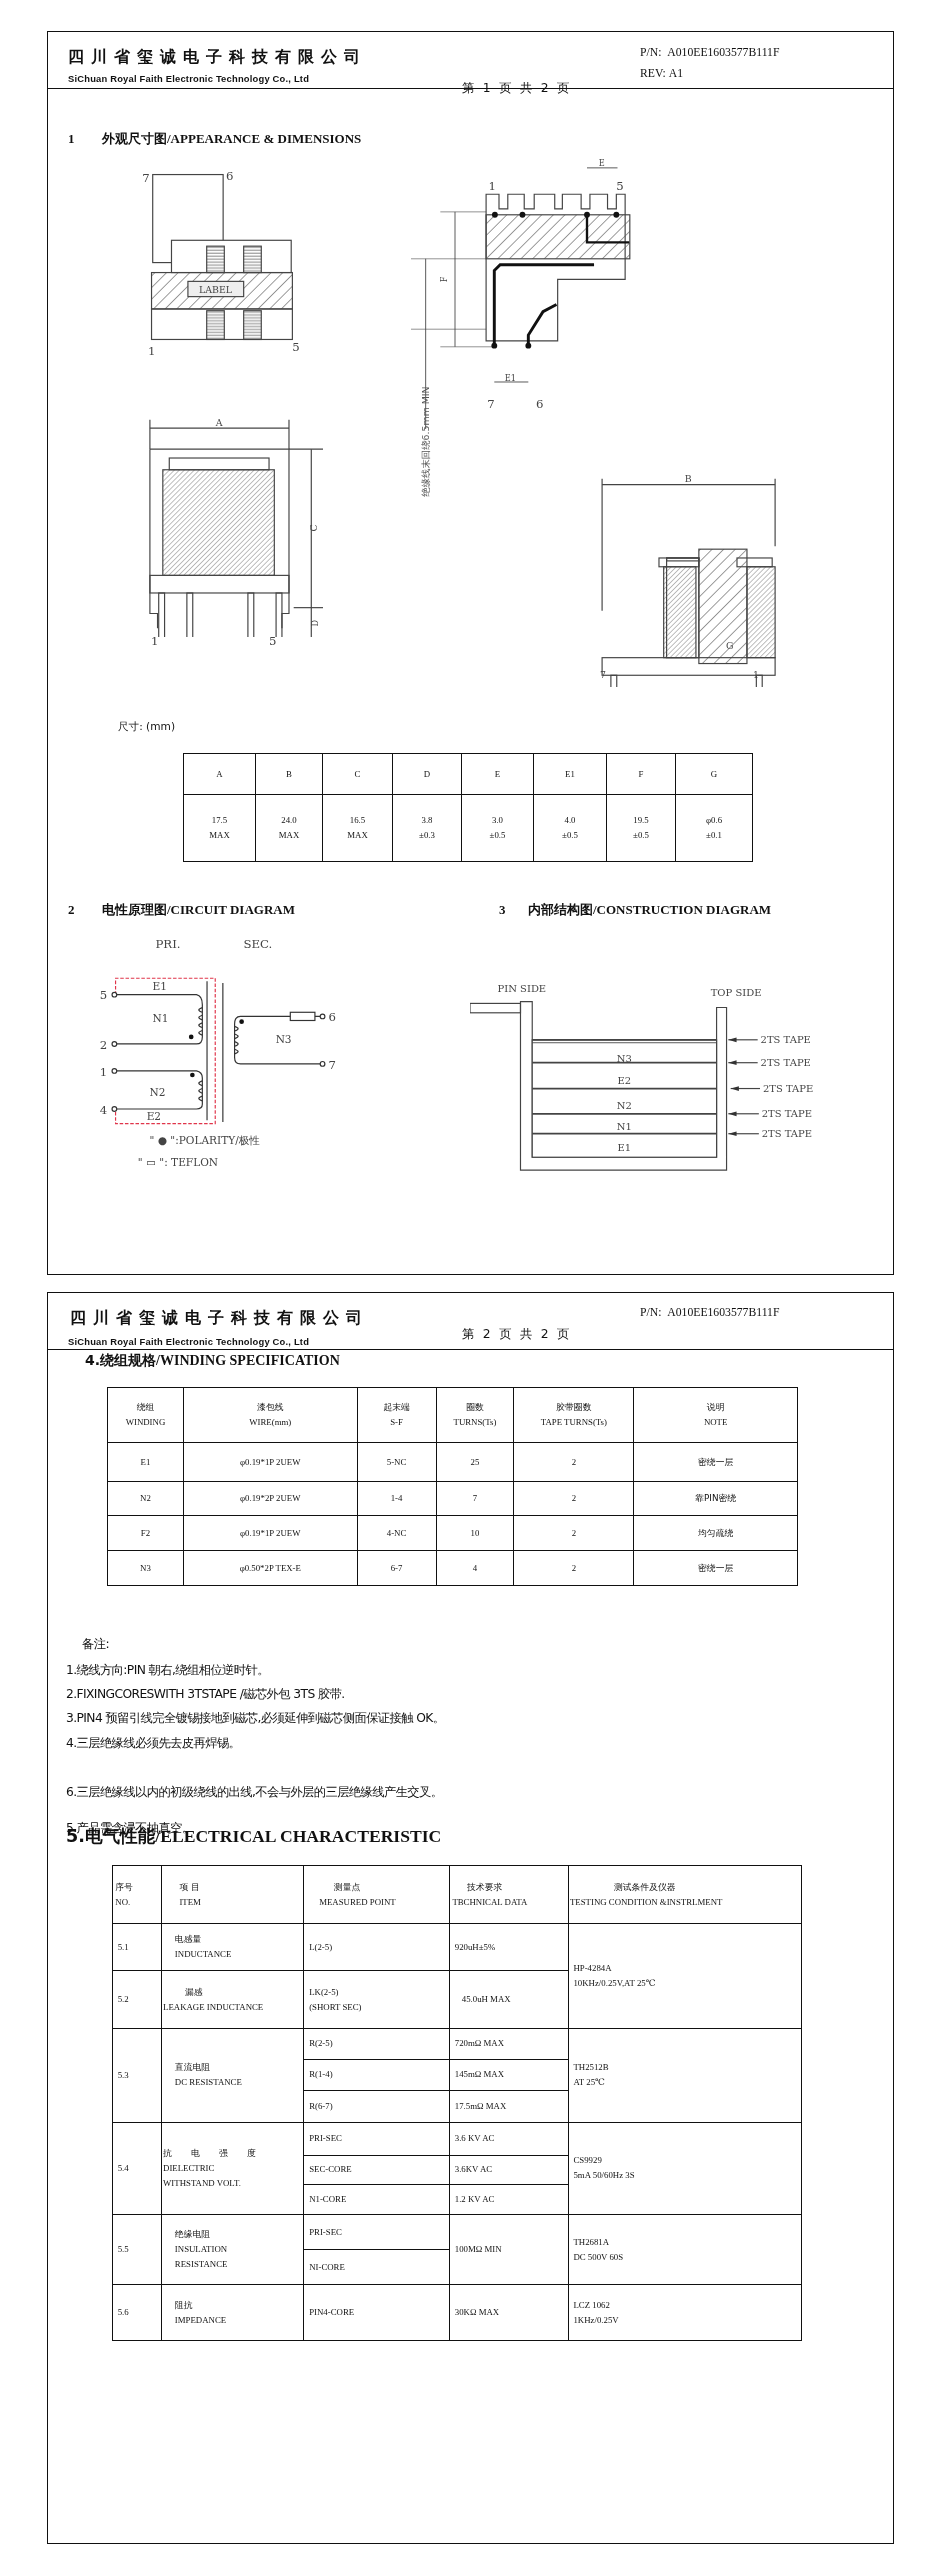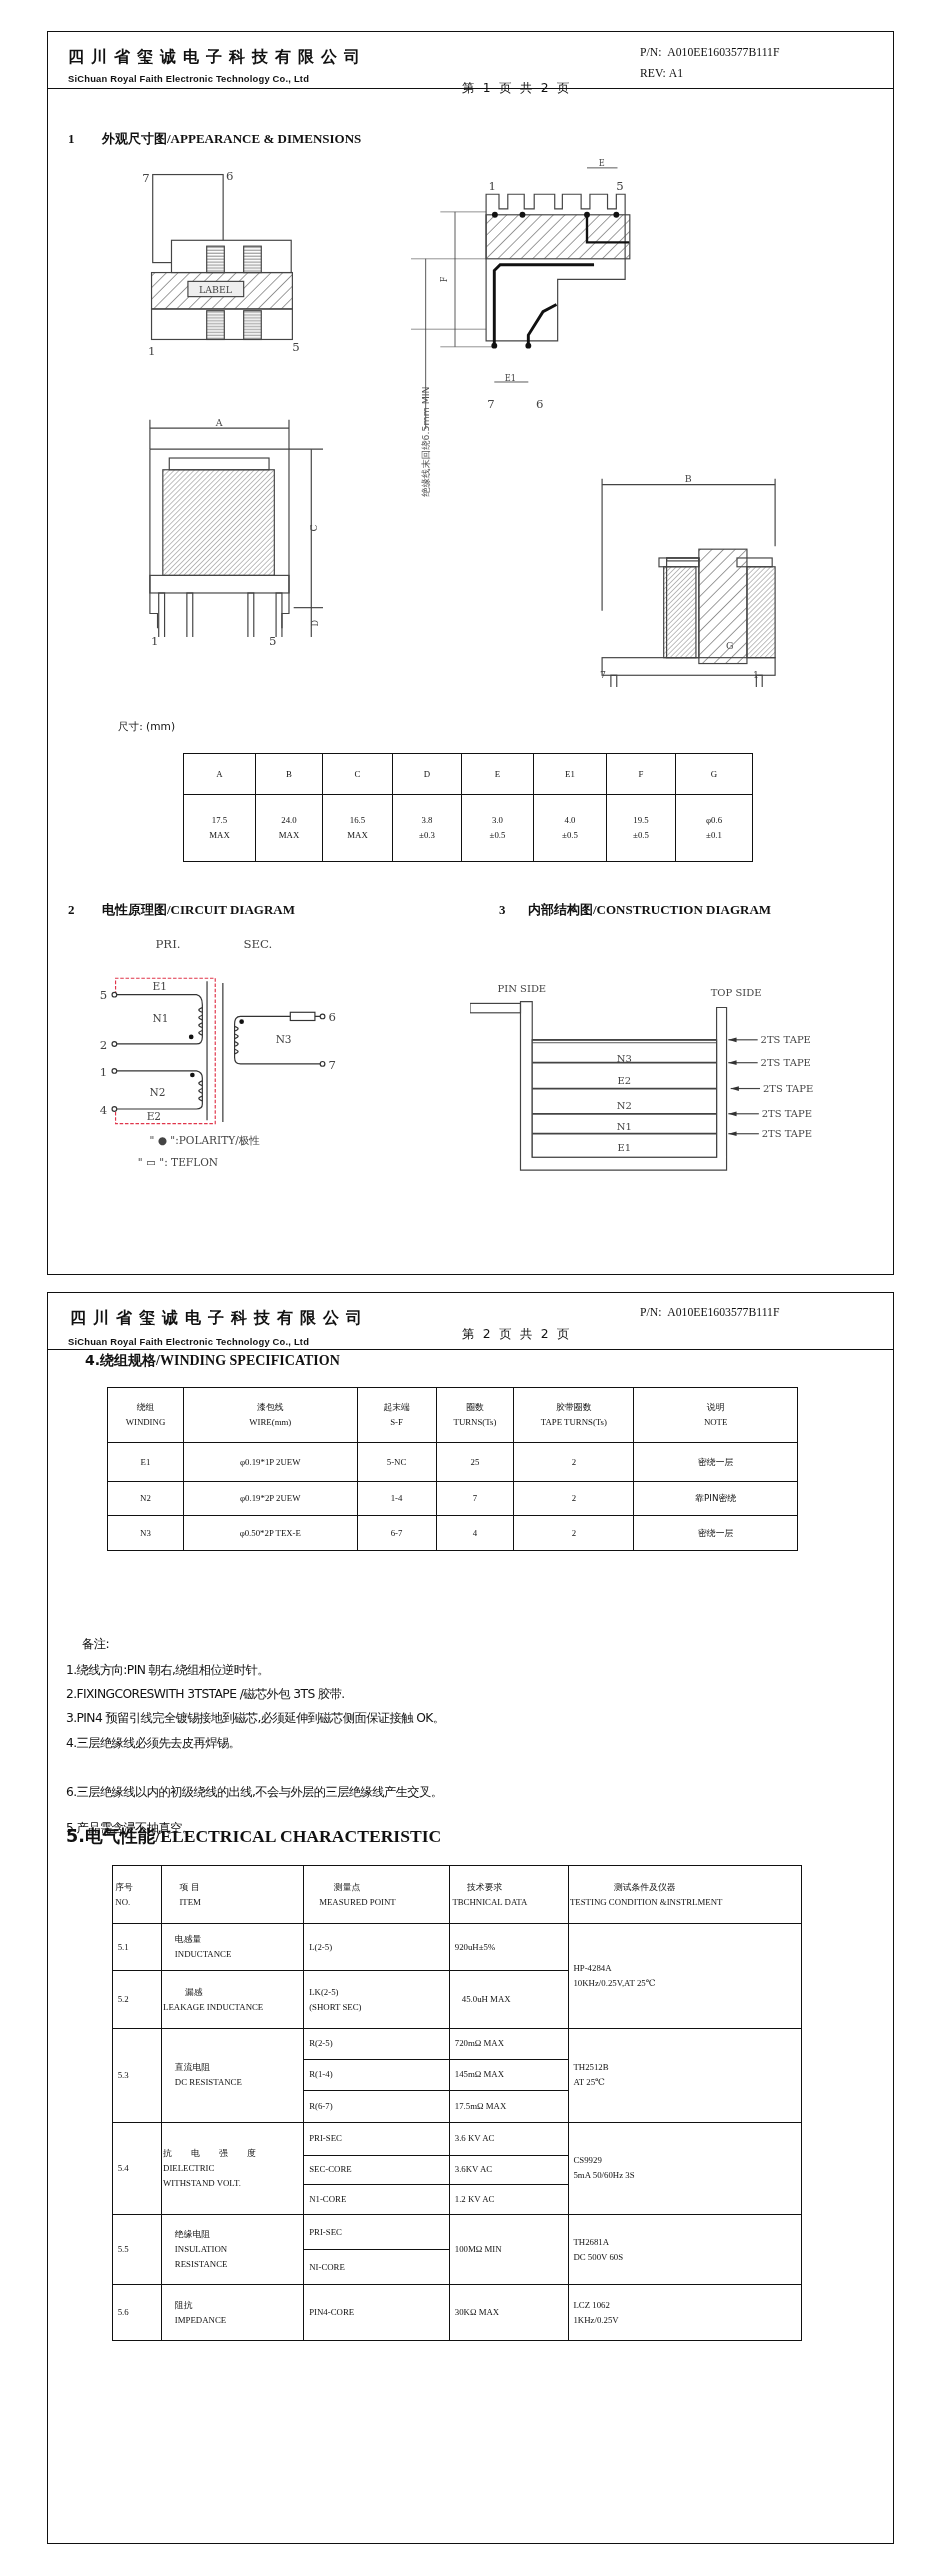--- a/index.html
+++ b/index.html
@@ -362,20 +362,28 @@
   </tr>
   <tr style="height:34px;">
     <td>N2</td>
         <td>φ0.19*2P  2UEW</td>
         <td>1-4</td>
         <td>7</td>
         <td>2</td>
         <td class="cjk">靠PIN密绕</td>
   </tr>
   <tr style="height:35px;">
+    <td>F2</td>
+        <td>φ0.19*1P  2UEW</td>
+        <td>4-NC</td>
+        <td>10</td>
+        <td>2</td>
+        <td class="cjk">均匀疏绕</td>
+  </tr>
+  <tr style="height:35px;">
     <td>N3</td>
         <td>φ0.50*2P  TEX-E</td>
         <td>6-7</td>
         <td>4</td>
         <td>2</td>
         <td class="cjk">密绕一层</td>
   </tr>
 </tbody>
   </table>
 

